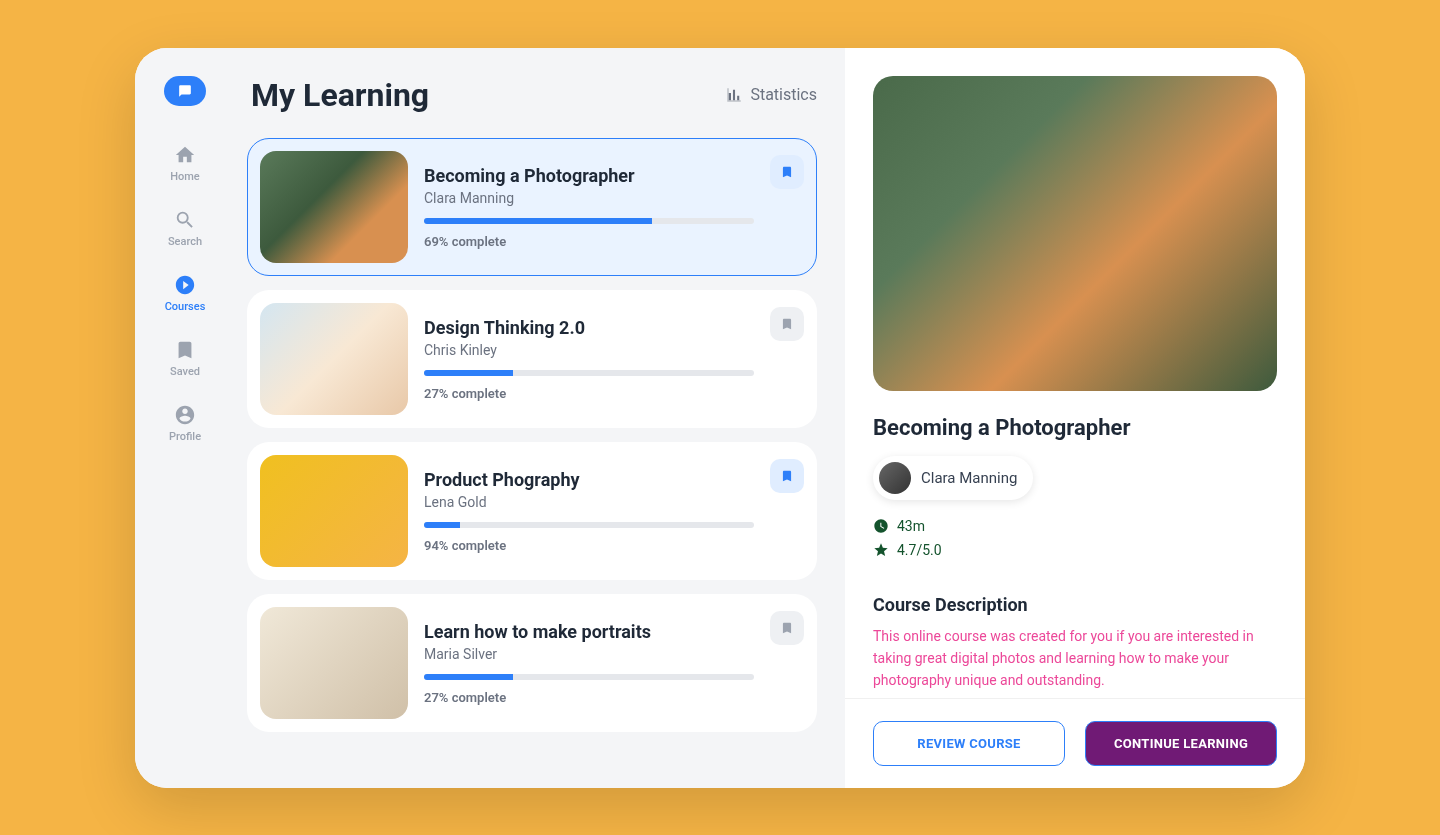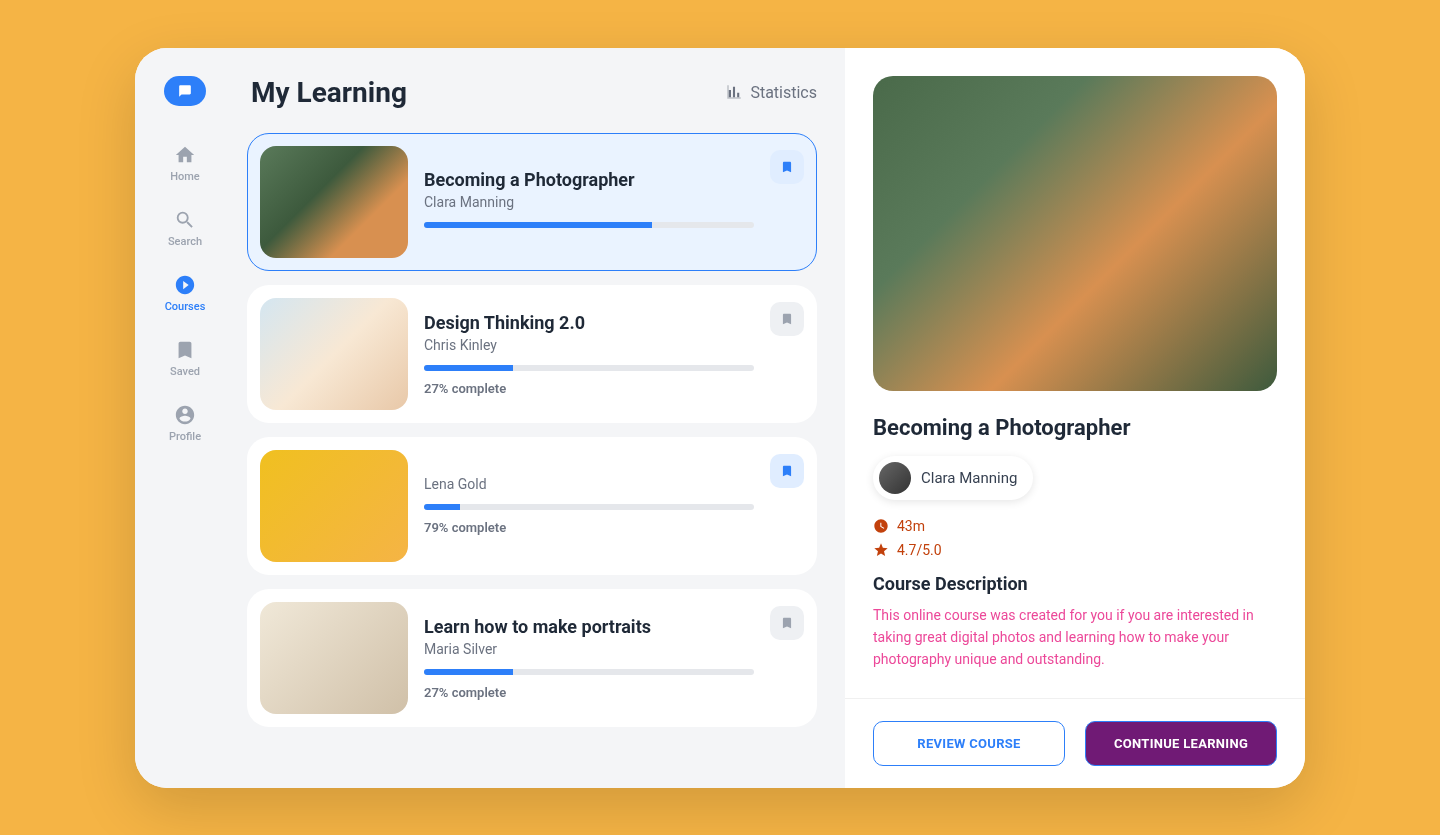--- a/index.html
+++ b/index.html
@@ -58,21 +58,21 @@
       background: #f4f5f7;
     }
     .header-row {
       display: flex;
       justify-content: space-between;
       align-items: center;
       margin-bottom: 24px;
       padding-left: 4px;
     }
     .page-title {
-      font-size: 28px;
+      font-size: 32px;
       font-weight: 700;
       color: #1f2937;
     }
     .statistics-btn {
       display: flex;
       align-items: center;
       gap: 7px;
       color: #6b7280;
       font-size: 16px;
       cursor: pointer;
@@ -170,30 +170,30 @@
     .author-avatar {
       width: 32px; height: 32px;
       border-radius: 50%;
       background: linear-gradient(135deg, #666, #333);
     }
     .author-name { font-size: 15px; color: #374151; }
     .meta-row {
       display: flex;
       align-items: center;
       gap: 8px;
-      color: #c2410c;
+      color: #14532d;
       font-size: 14px;
       margin-bottom: 8px;
     }
     .meta-row svg { width: 16px; height: 16px; fill: currentColor; }
     .section-heading {
       font-size: 18px;
       font-weight: 700;
       color: #1f2937;
-      margin-top: 15px;
+      margin-top: 36px;
       margin-bottom: 10px;
     }
     .description { font-size: 14px; color: #ec4899; line-height: 1.6; }
     .footer-bar {
       padding: 22px 28px;
       display: flex;
       gap: 20px;
       border-top: 1px solid #f0f0f0;
     }
     .btn {
@@ -267,20 +267,21 @@
     <div class="course-list">
 
       <div class="course-card selected">
         <div class="course-thumb thumb-1"></div>
         <div class="course-info">
           <div class="course-title">Becoming a Photographer</div>
           <div class="course-author">Clara Manning</div>
           <div class="progress-bar">
               <div class="progress-fill" style="width:69%"></div>
             </div>
+          <div class="progress-text">69% complete</div>
         </div>
         <div class="bookmark-btn saved">
           <svg viewBox="0 0 24 24">
               <path d="M17 3H7c-1.1 0-2 .9-2 2v16l7-3 7 3V5c0-1.1-.9-2-2-2z"></path>
             </svg>
         </div>
       </div>
 
       <div class="course-card">
         <div class="course-thumb thumb-2"></div>
@@ -295,25 +296,26 @@
         <div class="bookmark-btn">
           <svg viewBox="0 0 24 24">
               <path d="M17 3H7c-1.1 0-2 .9-2 2v16l7-3 7 3V5c0-1.1-.9-2-2-2z"></path>
             </svg>
         </div>
       </div>
 
       <div class="course-card">
         <div class="course-thumb thumb-3"></div>
         <div class="course-info">
+          <div class="course-title">Product Phography</div>
           <div class="course-author">Lena Gold</div>
           <div class="progress-bar">
               <div class="progress-fill" style="width:11%"></div>
             </div>
-          <div class="progress-text">79% complete</div>
+          <div class="progress-text">94% complete</div>
         </div>
         <div class="bookmark-btn saved">
           <svg viewBox="0 0 24 24">
               <path d="M17 3H7c-1.1 0-2 .9-2 2v16l7-3 7 3V5c0-1.1-.9-2-2-2z"></path>
             </svg>
         </div>
       </div>
 
       <div class="course-card">
         <div class="course-thumb thumb-4"></div>

